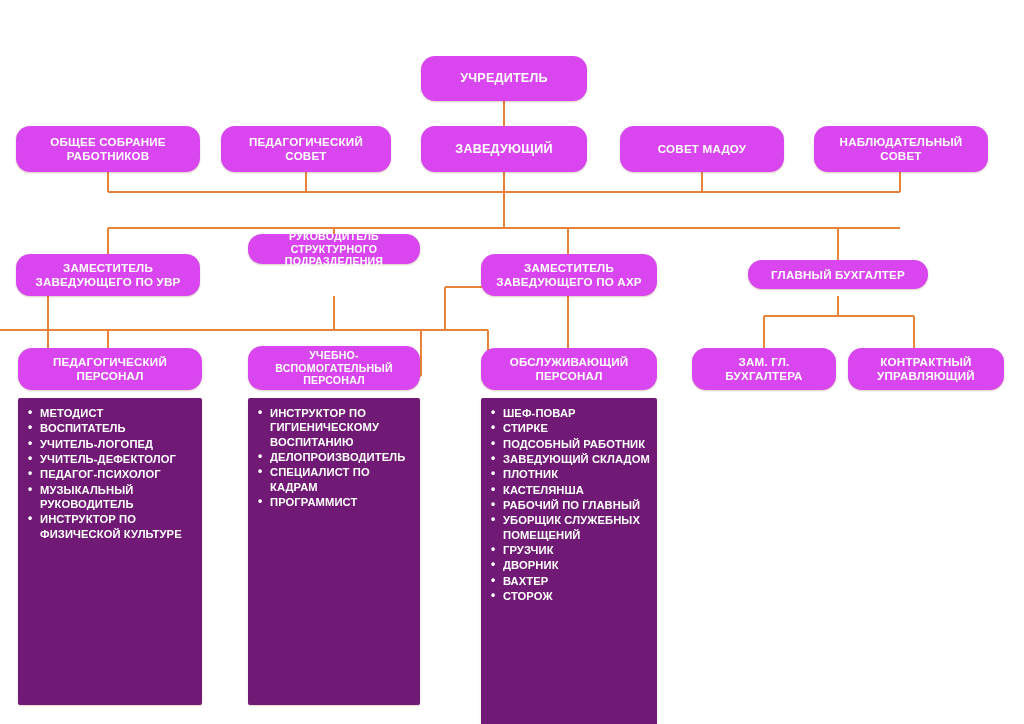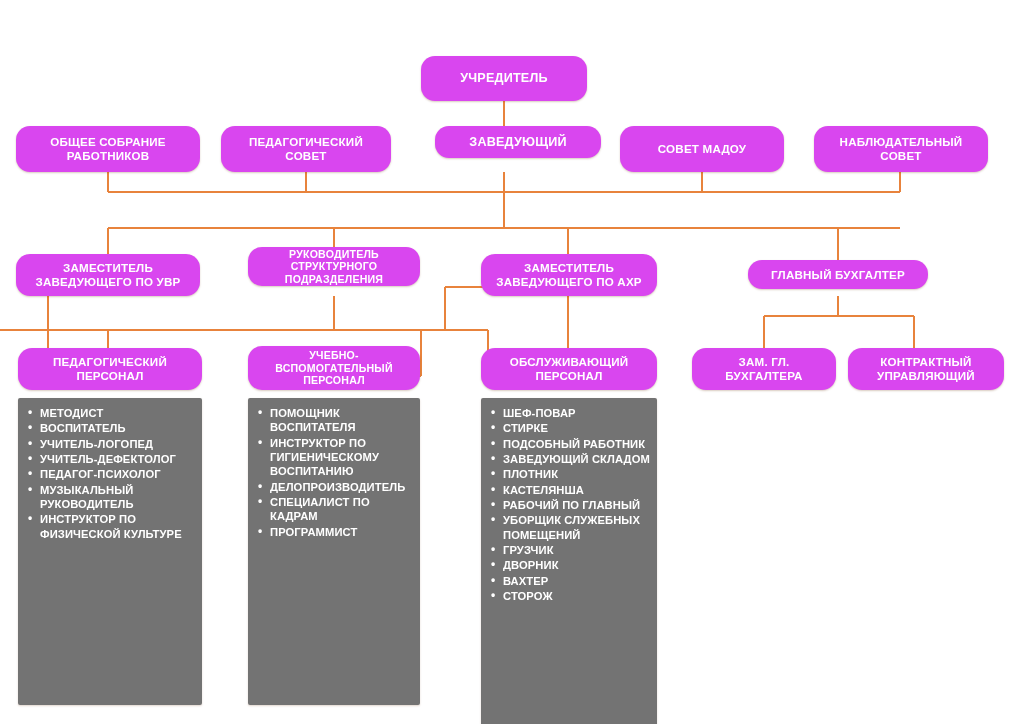--- a/index.html
+++ b/index.html
@@ -43,21 +43,21 @@
     box-shadow: 0 1px 2px rgba(120,70,30,0.28);
     z-index: 3;
   }
   .node-text {
     display: block;
     white-space: pre-line;
   }
   .panel {
     position: absolute;
     box-sizing: border-box;
-    background: #737373;
+    background: #701a75;
     color: #ffffff;
     border-radius: 2px;
     padding: 8px 6px 12px 10px;
     z-index: 2;
     box-shadow: 0 1px 2px rgba(120,70,30,0.22);
     overflow: hidden;
   }
   .panel ul {
     list-style: none;
     margin: 0;
@@ -137,36 +137,36 @@
   </div>
 
   <div class="node" style="left:16px; top:126px; width:184px; height:46px;">
     <span class="node-text f12">ОБЩЕЕ СОБРАНИЕ
 РАБОТНИКОВ</span>
   </div>
   <div class="node" style="left:221px; top:126px; width:170px; height:46px;">
     <span class="node-text f12">ПЕДАГОГИЧЕСКИЙ
 СОВЕТ</span>
   </div>
-  <div class="node" style="left:435px; top:126px; width:166px; height:32px;">
+  <div class="node" style="left:421px; top:126px; width:166px; height:46px;">
     <span class="node-text f13">ЗАВЕДУЮЩИЙ</span>
   </div>
   <div class="node" style="left:620px; top:126px; width:164px; height:46px;">
     <span class="node-text f12">СОВЕТ МАДОУ</span>
   </div>
   <div class="node" style="left:814px; top:126px; width:174px; height:46px;">
     <span class="node-text f12">НАБЛЮДАТЕЛЬНЫЙ
 СОВЕТ</span>
   </div>
 
   <div class="node" style="left:16px; top:254px; width:184px; height:42px;">
     <span class="node-text f12">ЗАМЕСТИТЕЛЬ
 ЗАВЕДУЮЩЕГО ПО УВР</span>
   </div>
-  <div class="node" style="left:248px; top:247px; width:172px; height:39px;">
+  <div class="node" style="left:248px; top:234px; width:172px; height:30px;">
     <span class="node-text f11">РУКОВОДИТЕЛЬ
 СТРУКТУРНОГО
 ПОДРАЗДЕЛЕНИЯ</span>
   </div>
   <div class="node" style="left:481px; top:254px; width:176px; height:42px;">
     <span class="node-text f12">ЗАМЕСТИТЕЛЬ
 ЗАВЕДУЮЩЕГО ПО АХР</span>
   </div>
   <div class="node" style="left:748px; top:260px; width:180px; height:29px;">
     <span class="node-text f12">ГЛАВНЫЙ БУХГАЛТЕР</span>
@@ -201,21 +201,20 @@
       <li>УЧИТЕЛЬ-ЛОГОПЕД</li>
       <li>УЧИТЕЛЬ-ДЕФЕКТОЛОГ</li>
       <li>ПЕДАГОГ-ПСИХОЛОГ</li>
       <li>МУЗЫКАЛЬНЫЙ РУКОВОДИТЕЛЬ</li>
       <li>ИНСТРУКТОР ПО ФИЗИЧЕСКОЙ КУЛЬТУРЕ</li>
     </ul>
   </div>
 
   <div class="panel" style="left:248px; top:398px; width:172px; height:307px;">
     <ul>
-      <li>ПОМОЩНИК ВОСПИТАТЕЛЯ</li>
       <li>ИНСТРУКТОР ПО ГИГИЕНИЧЕСКОМУ ВОСПИТАНИЮ</li>
       <li>ДЕЛОПРОИЗВОДИТЕЛЬ</li>
       <li>СПЕЦИАЛИСТ ПО КАДРАМ</li>
       <li>ПРОГРАММИСТ</li>
     </ul>
   </div>
 
   <div class="panel" style="left:481px; top:398px; width:176px; height:378px;">
     <ul>
       <li>ШЕФ-ПОВАР</li>

